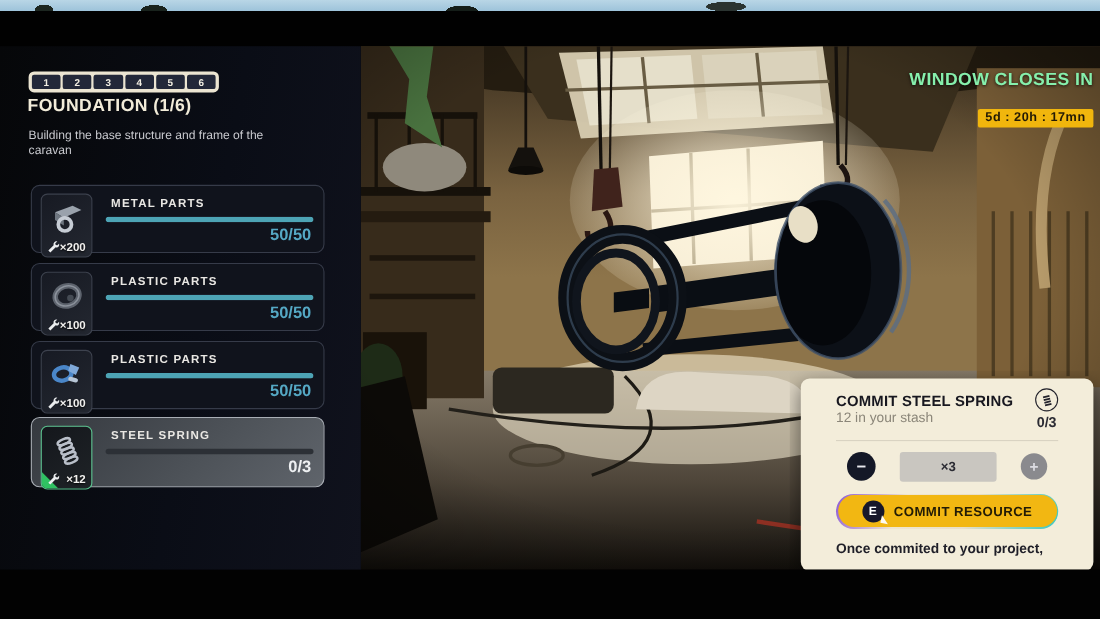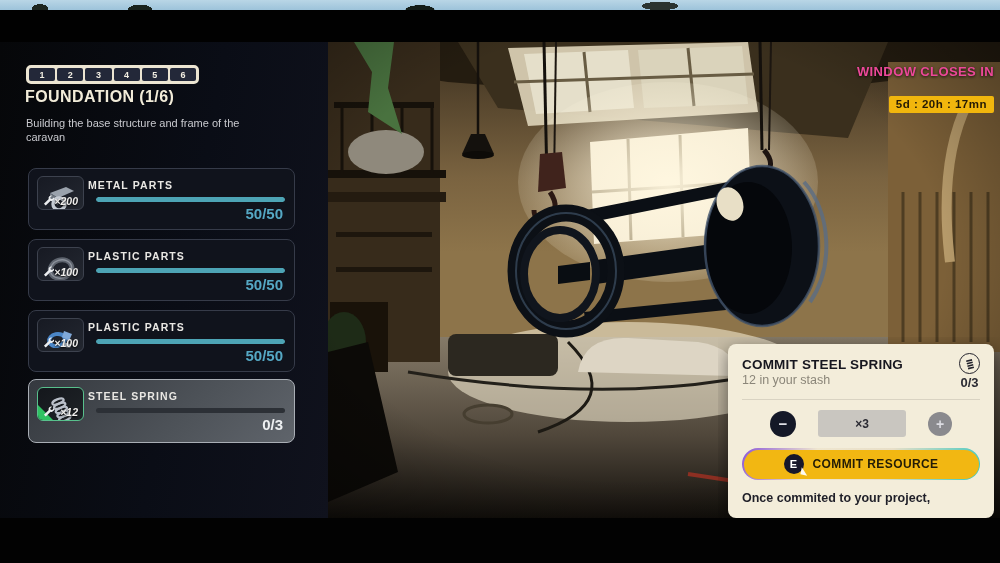--- a/index.html
+++ b/index.html
@@ -32,48 +32,48 @@
 
   .panel-title { position:absolute; left:25px; top:46px; color:#f2ecd9; font-size:16px;
     font-weight:800; letter-spacing:.4px; }
   .panel-desc { position:absolute; left:26px; top:75px; width:252px; color:#c8c9ce;
     font-size:11px; line-height:1.25; }
 
   .card { position:absolute; left:28px; width:267px; height:62px;
     background:#10131c; border:1px solid #363b49; border-radius:8px; }
   .card.selected { background:linear-gradient(135deg,#35393f 0%,#4e5359 60%,#5f646b 100%);
     border:1px solid #a9aeb5; }
-  .icon-box { position:absolute; left:8px; top:7px; width:47px; height:34px;
-    background:linear-gradient(145deg,#171a23,#232730); border:1px solid #3d424e; border-radius:6px; overflow:hidden;font-style:italic; }
+  .icon-box { position:absolute; left:8px; top:7px; width:47px; height:58px;
+    background:linear-gradient(145deg,#171a23,#232730); border:1px solid #3d424e; border-radius:6px; overflow:hidden; }
   .card.selected .icon-box { border:1px solid #58c08c; background:linear-gradient(145deg,#14171c,#1f2327); }
   .green-corner { position:absolute; left:0; bottom:0; width:0; height:0;
     border-bottom:15px solid #2fc162; border-right:15px solid transparent; }
   .wrench { position:absolute; left:4px; bottom:3px; width:12px; height:12px; }
   .count { position:absolute; right:5px; bottom:2px; color:#f0efed; font-size:10.5px; font-weight:bold;
     text-shadow:0 1px 2px #000; }
   .res-icon { position:absolute; left:6px; top:4px; width:34px; height:34px; }
-  .card-title { position:absolute; left:59px; top:10px; color:#e9e7e3; font-size:10.5px;
+  .card-title { position:absolute; left:72px; top:10px; color:#e9e7e3; font-size:10.5px;
     font-weight:bold; letter-spacing:1.1px; }
   .pbar { position:absolute; left:67px; top:28px; width:189px; height:5px; background:#22262e;
     border-radius:3px; overflow:hidden; }
   .card.selected .pbar { background:#2c3036; }
   .pfill { height:100%; background:#4da4b5; border-radius:3px; }
   .pvalue { position:absolute; right:11px; top:36px; color:#55a8c4; font-size:15px; font-weight:bold; }
   .card.selected .pvalue { color:#eef0f2; }
 
   
   .timer { position:absolute; right:6px; top:22px; text-align:right; }
-  .timer-label { color:#ec4899; font-size:13px; font-weight:bold; letter-spacing:.4px;
+  .timer-label { color:#86efac; font-size:16px; font-weight:bold; letter-spacing:.4px;
     text-shadow:0 1px 3px rgba(0,0,0,.8); }
   .timer-badge { display:inline-block; margin-top:17px; background:#f1b60d; color:#231a05;
     font-size:11.5px; font-weight:800; letter-spacing:.5px; padding:2px 7px 3px; border-radius:2px; }
 
   
   .commit { position:absolute; left:400px; top:302px; width:266px; min-height:170px;
-    background:#f3edda; border-radius:8px; box-shadow:0 6px 18px rgba(0,0,0,.5); padding:11px 14px 12px; }
+    background:#f3edda; border-radius:8px; box-shadow:0 6px 18px rgba(0,0,0,.5); padding:11px 32px 12px; }
   .commit-head { display:flex; justify-content:space-between; }
   .commit-title { color:#17171f; font-size:13.5px; font-weight:800; letter-spacing:.2px; padding-top:2px; }
   .commit-iconcol { text-align:center; margin-top:-2px; }
   .spring-circle { width:21px; height:21px; border:1.6px solid #23232c; border-radius:50%;
     display:inline-flex; align-items:center; justify-content:center; background:#f3edda; }
   .commit-ratio { color:#2b2b33; font-size:13px; font-weight:bold; margin-top:1px; }
   .commit-stash { color:#8b8679; font-size:12.5px; margin-top:1px; }
   .divider { height:1px; background:#d9d3c2; margin:9px 0 10px; }
   .stepper { display:flex; align-items:center; justify-content:center; gap:22px; }
   .step-minus { width:26px; height:26px; border-radius:50%; background:#141827; color:#e8e8ee;

